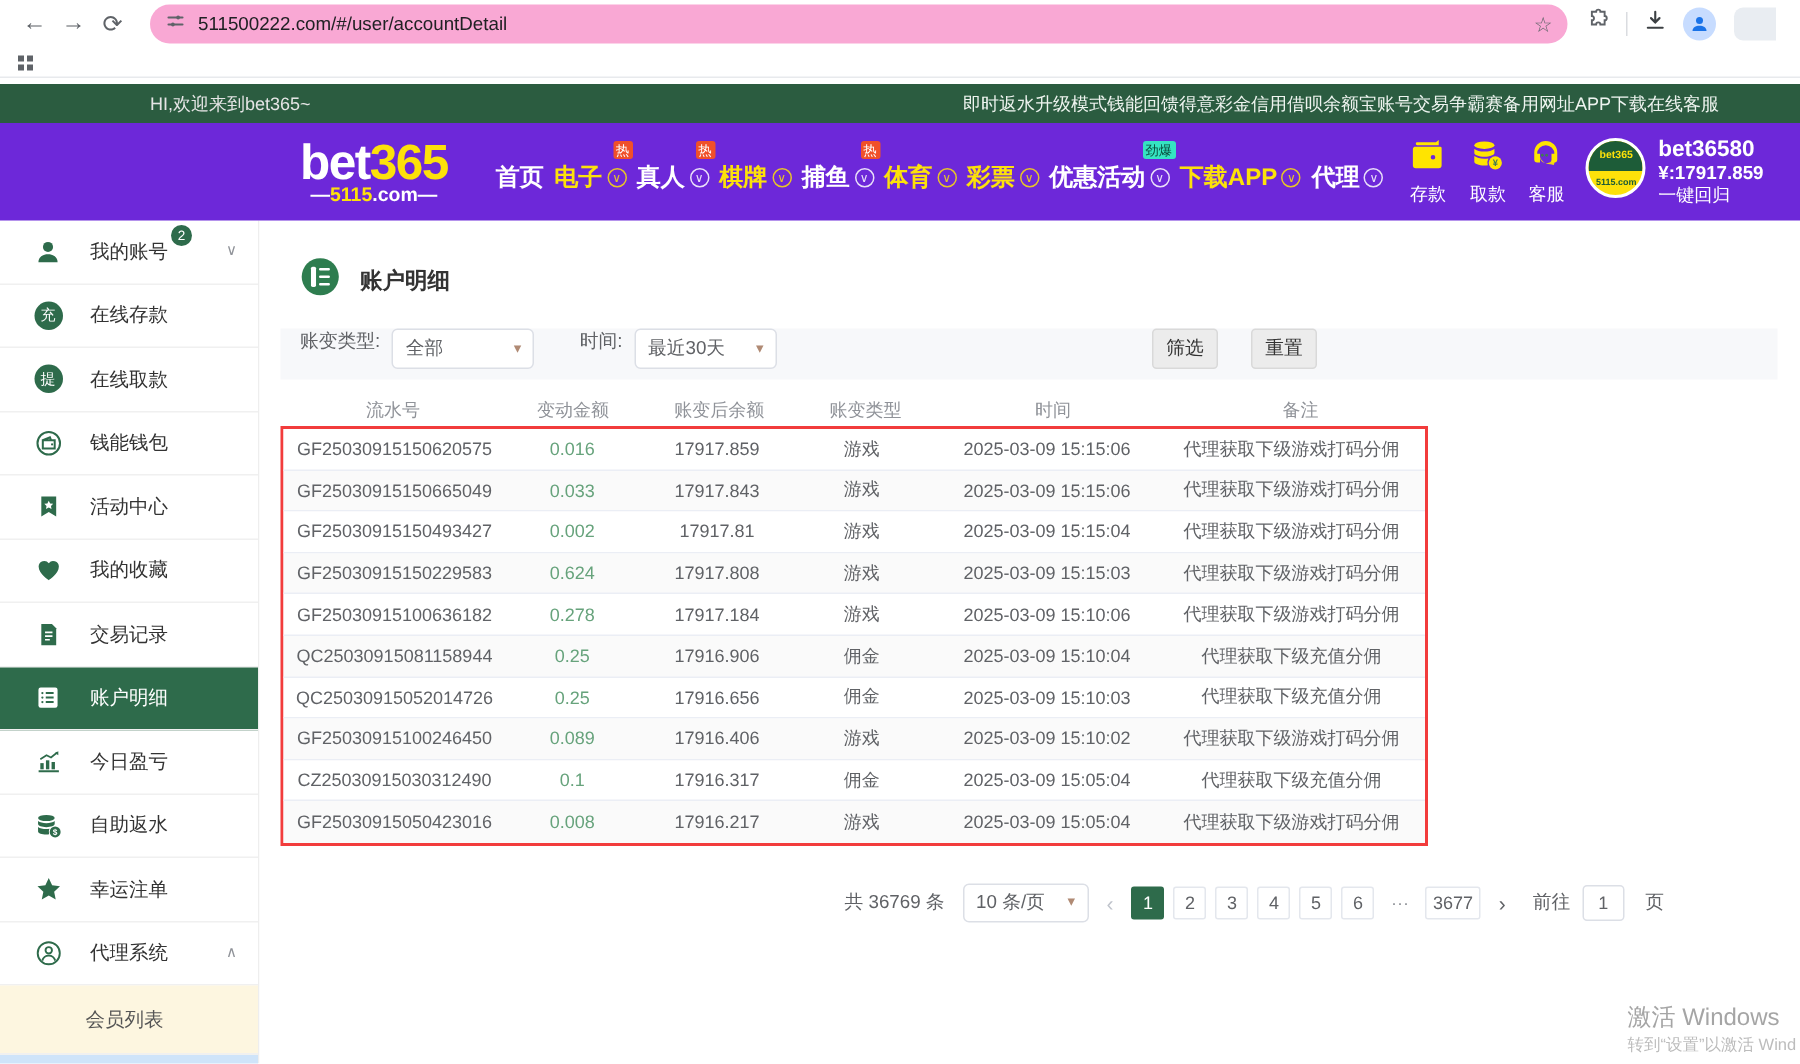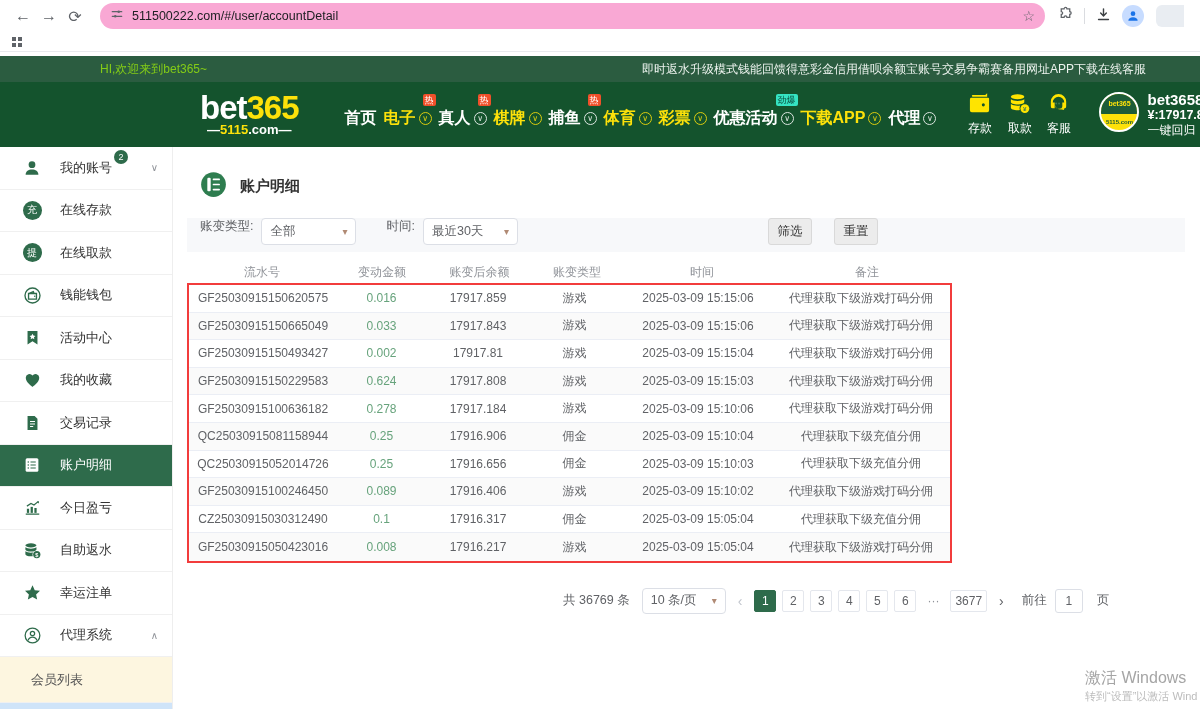--- a/index.html
+++ b/index.html
@@ -16,26 +16,26 @@
   .chrome-right { display:flex; align-items:center; gap:10px; margin-left:12px; }
   .vdiv { width:1px; height:16px; background:#dadce0; }
   .avatar { width:22px; height:22px; border-radius:50%; background:#c7dcff; display:flex; align-items:center; justify-content:center; }
   .edgebox { width:28px; height:22px; background:#e9edf2; border-radius:6px 0 0 6px; margin-left:2px; }
   .chrome-row2 { height:19px; display:flex; align-items:center; padding-left:12px; }
   .grid-ic { display:grid; grid-template-columns:4px 4px; grid-gap:2px; cursor:pointer; }
   .grid-ic i { width:4px; height:4px; background:#5f6368; display:block; }
 
   
   .topbar { position:absolute; top:56px; left:0; width:1200px; height:26px; background:#2b5c40; display:flex; align-items:center; z-index:20; }
-  .welcome { color:#84cc16; font-size:12px; margin-left:100px; }
+  .welcome { color:#e5e5e5; font-size:12px; margin-left:100px; }
   .toplinks { margin-left:auto; margin-right:54px; display:flex; }
   .toplink { color:#eef4ef; font-size:12px; cursor:pointer; white-space:nowrap; }
 
   
-  .header { position:absolute; top:82px; left:0; width:1200px; height:65px; background:#14532d; display:flex; align-items:center; z-index:20;gap:14px; }
+  .header { position:absolute; top:82px; left:0; width:1200px; height:65px; background:#6d28d9; display:flex; align-items:center; z-index:20; }
   .logo { margin-left:200px; text-align:center; cursor:pointer; }
   .logo-main { font-size:33px; font-weight:bold; letter-spacing:-1px; line-height:30px; }
   .logo-main .lw { color:#fff; } .ly { color:#fde10a; }
   .logo-sub { font-size:13px; font-weight:bold; color:#fff; line-height:14px; }
   .mainnav { display:flex; align-items:center; gap:7px; margin-left:32px; padding-top:8px; }
   .nav-item { position:relative; display:flex; align-items:center; gap:3px; font-size:16px; font-weight:bold; cursor:pointer; white-space:nowrap; }
   .nav-item.white { color:#fff; } .nav-item.yellow { color:#fde10a; }
   .nav-arrow { width:13px; height:13px; border:1px solid currentColor; opacity:.85; border-radius:50%; font-size:8px; font-weight:normal; display:flex; align-items:center; justify-content:center; line-height:1; }
   .nav-badge { position:absolute; top:-14px; right:-4px; background:#f0502a; color:#fff; font-size:9px; font-weight:normal; line-height:12px; padding:0 2px; border-radius:2px; }
   .nav-badge.teal { background:#35e3c2; color:#0b4f3f; }
@@ -55,21 +55,21 @@
   .bodywrap { position:absolute; top:147px; left:0; width:1200px; height:562px; display:flex; }
   .sidebar { width:173px; background:#fff; border-right:1px solid #eee; display:flex; flex-direction:column; }
   .sb-item { height:42.5px; display:flex; align-items:center; padding:0 14px 0 22px; border-bottom:1px solid #f0f0f0; cursor:pointer; color:#2e6b4b; position:relative; flex:none; }
   .sb-item .sb-ic { width:20px; display:flex; justify-content:center; }
   .sb-item .sb-label { color:#333; font-size:13px; margin-left:18px; position:relative; }
   .sb-item.active { background:#2e6b4b; color:#fff; }
   .sb-item.active .sb-label { color:#fff; }
   .sb-item .chev { margin-left:auto; color:#909399; font-size:10px; }
   .sb-badge { position:absolute; top:-9px; right:-16px; background:#2e6b4b; color:#fff; font-size:9px; width:14px; height:14px; border-radius:50%; display:flex; align-items:center; justify-content:center; }
   .char-circle { width:19px; height:19px; border-radius:50%; background:#2e6b4b; color:#fff; font-size:10px; display:flex; align-items:center; justify-content:center; }
-  .sb-item.sub { background:#fdf6e0; padding-left:31px; height:46px; }
+  .sb-item.sub { background:#fdf6e0; padding-left:57px; height:46px; }
   .sb-item.sub .sb-label { margin-left:0; color:#555; }
   .sb-strip { height:8px; background:#cfe4f9; flex:none; }
   .bg-stroke { stroke:#fff; } .sb-item.active .bg-stroke { stroke:#2e6b4b; }
   .bg-fill { fill:#fff; } .sb-item.active .bg-fill { fill:#2e6b4b; }
 
   
   .main { flex:1; background:#fff; padding:24px 15px 0 14px; position:relative; }
   .title-row { display:flex; align-items:center; gap:13px; margin:0 0 16px 13px; }
   .page-title { font-size:15px; font-weight:bold; color:#333; }
   .filter-strip { height:34px; background:#f7f8fa; display:flex; padding-left:13px; margin-bottom:10px; }

